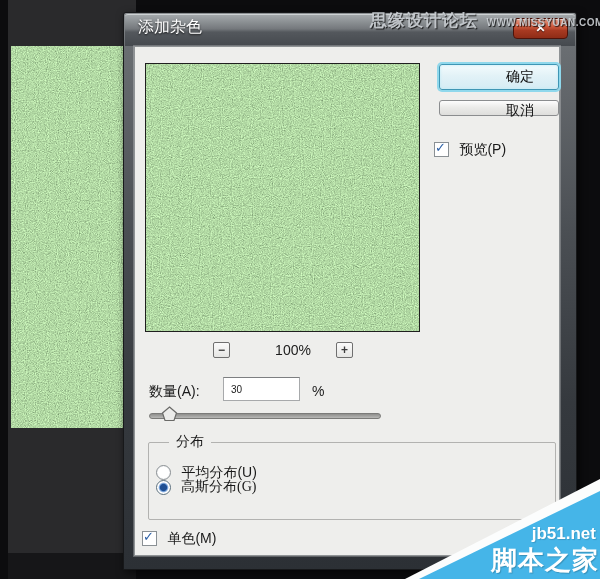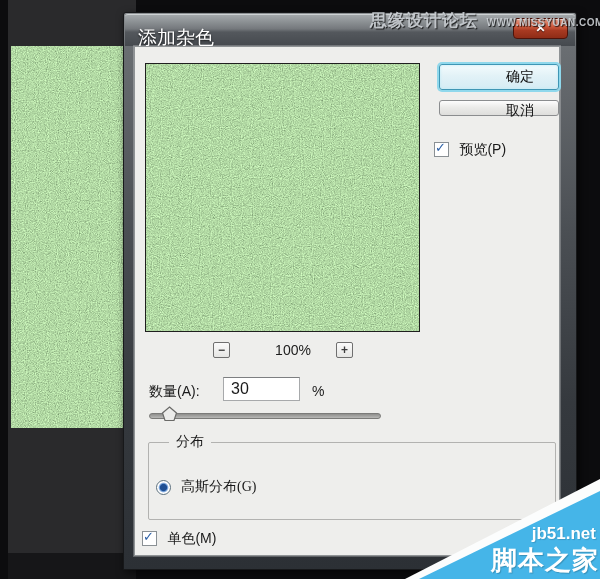--- a/index.html
+++ b/index.html
@@ -11,40 +11,40 @@
   .doc-noise{position:absolute;left:11px;top:46px;width:115px;height:382px;}
   .doc-noise svg{display:block;}
   
   .dialog{position:absolute;left:123px;top:12px;width:452px;height:556px;
           background:linear-gradient(180deg,#8d9194 0%,#6a6e72 6%,#4a4e53 40%,#35393e 70%,#2c3035 100%);
           border:1px solid #17181a;border-radius:3px 3px 0 0;
           box-shadow:2px 3px 8px rgba(0,0,0,.6);}
   .titlebar{position:absolute;left:1px;top:1px;right:1px;height:31px;border-radius:3px 3px 0 0;
             background:linear-gradient(180deg,#a3a8ab 0%,#74787c 45%,#54585d 55%,#45494e 100%);
             border-top:1px solid #cdd1d3;}
-  .title{position:absolute;left:13px;top:10px;font-size:19px;color:#ffffff;
+  .title{position:absolute;left:13px;top:2px;font-size:16px;color:#ffffff;
          text-shadow:0 1px 2px rgba(0,0,0,.8);}
   .client{position:absolute;left:10px;top:33px;width:424px;height:508px;
           background:#eeeeec;border:1px solid #8f9395;box-shadow:0 0 0 1px rgba(255,255,255,.25);}
   
   .preview{position:absolute;left:10px;top:16px;width:273px;height:267px;
            border:1px solid #1f1f1f;background:#4b7a36;}
   .preview svg{display:block;}
   .zbtn{position:absolute;width:17px;height:16px;padding:0;font-size:12px;line-height:13px;
         font-weight:bold;color:#3c3c3c;text-align:center;
         background:linear-gradient(#fafafa,#e6e6e4);border:1px solid #6f6f6f;border-radius:2px;}
   .zbtn.minus{left:78px;top:295px;}
   .zbtn.plus{left:201px;top:295px;}
   .zlevel{position:absolute;left:118px;top:295px;width:80px;text-align:center;
           font-size:14px;color:#1c1c1c;}
   
   .amount-label{position:absolute;left:14px;top:336px;font-size:14px;color:#1a1a1a;text-align:right;}
   .amount-input{position:absolute;left:88px;top:330px;width:68px;height:22px;
                 border:1px solid #a7a9ab;border-top-color:#7d7f81;background:#ffffff;
-                font-size:16px;font-family:inherit;color:#1a1a1a;padding:0 0 0 7px;}
+                font-size:10px;font-family:inherit;color:#1a1a1a;padding:0 0 0 7px;}
   .amount-unit{position:absolute;left:177px;top:336px;font-size:14px;color:#1a1a1a;}
   
   .slider{position:absolute;left:14px;top:358px;width:232px;height:20px;}
   .slider .track{position:absolute;left:0;top:8px;width:230px;height:4px;border-radius:3px;
                  background:linear-gradient(#8e8e8c,#b8b8b6);border:1px solid #7b7b79;}
   .slider .thumb{position:absolute;left:12px;top:1px;}
   
   .group{position:absolute;left:13px;top:395px;width:406px;height:76px;
          border:1px solid #b2b2b0;border-radius:2px;}
   .group-label{position:absolute;left:20px;top:-10px;padding:0 7px;background:#eeeeec;
@@ -157,20 +157,24 @@
         <div class="track"></div>
         <div class="thumb">
           <svg width="17" height="16" xmlns="http://www.w3.org/2000/svg">
             <polygon points="8.5,1 15.5,7 13,14.5 4,14.5 1.5,7" fill="#ececea" stroke="#6a6a68" stroke-width="1.2"></polygon>
           </svg>
         </div>
       </div>
 
       <div class="group">
         <span class="group-label">分布</span>
+        <div class="radiorow r0">
+          <span class="radio"></span>
+          <span class="radiolabel">平均分布(U)</span>
+        </div>
         <div class="radiorow r1">
           <span class="radio selected"></span>
           <span class="radiolabel">高斯分布(G)</span>
         </div>
       </div>
 
       <div class="checkrow mono">
         <span class="checkbox">
           <span class="mark">✓</span>
         </span>

